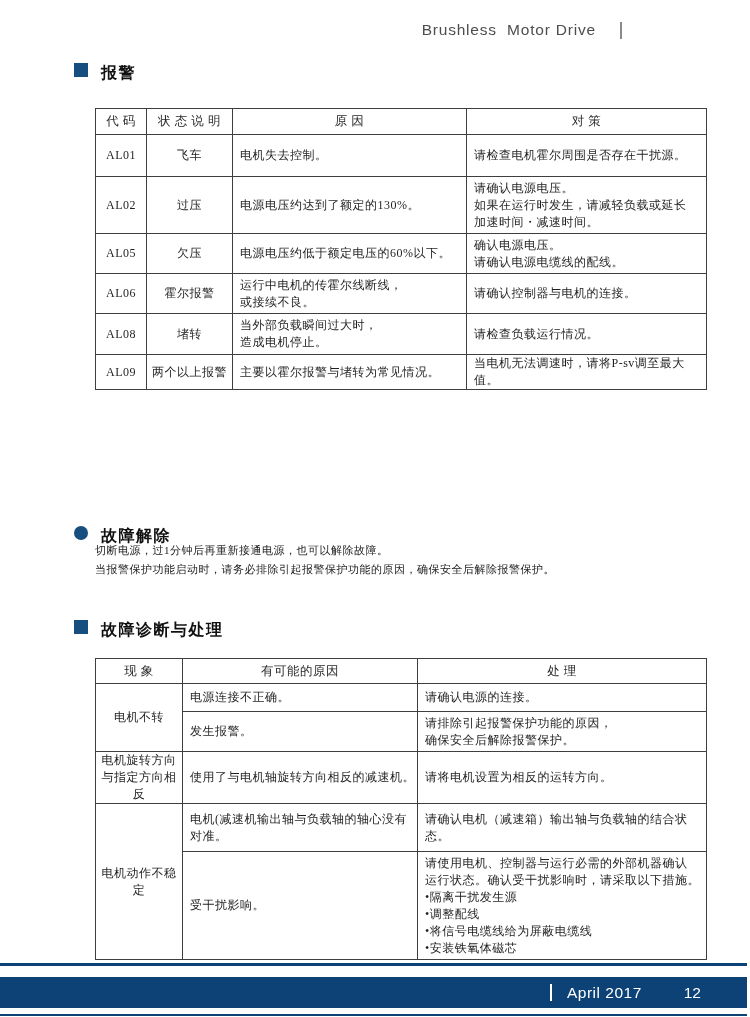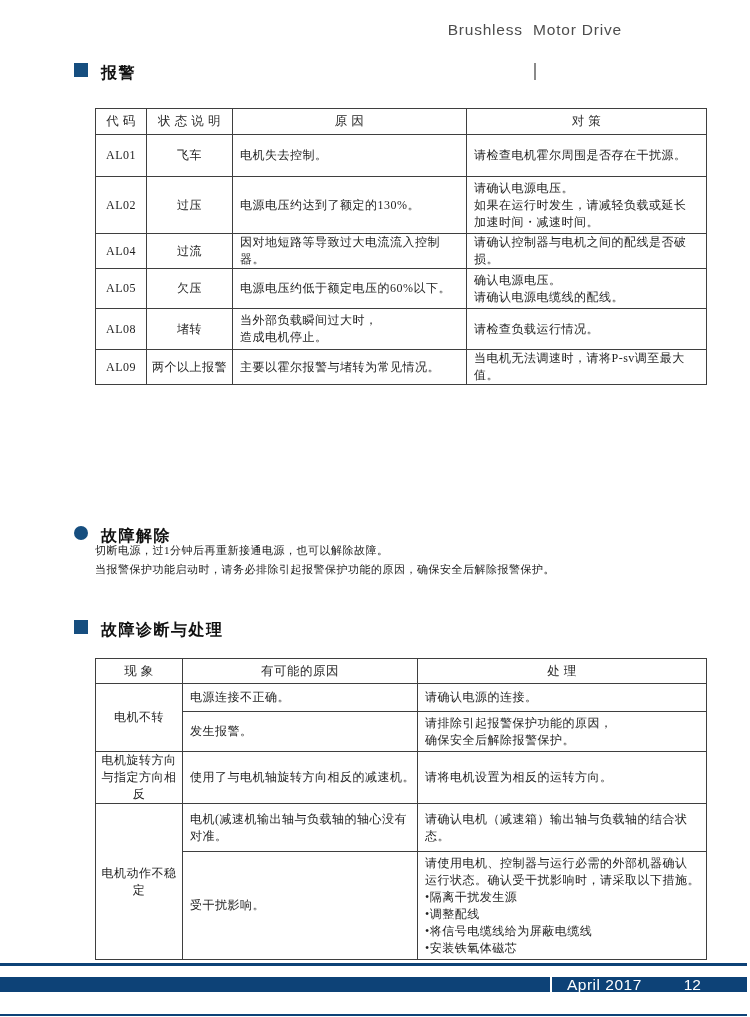--- a/index.html
+++ b/index.html
@@ -5,21 +5,21 @@
   * { box-sizing: border-box; margin: 0; padding: 0; }
   body {
     width: 750px; height: 1017px; position: relative;
     background: #ffffff; overflow: hidden;
     font-family: "Liberation Serif", "DejaVu Serif", serif;
     color: #1f1f1f;
   }
   
   .doc-header {
     position: absolute; top: 21px; right: 128px;
-    display: flex; align-items: center; gap: 24px; flex-direction: column;
+    display: flex; align-items: flex-end; gap: 24px;
   }
   .doc-header .title {
     font-family: "Liberation Sans", "DejaVu Sans", sans-serif;
     font-size: 15.5px; color: #4d4d4d; letter-spacing: 0.8px; white-space: pre;
   }
   .doc-header .sep { width: 2px; height: 17px; background: #8a8a8a; }
 
   
   .section { position: absolute; display: flex; align-items: flex-start; gap: 13px; margin-left: 8px; }
   .bullet-square { width: 14px; height: 14px; background: #164e7f; flex: 0 0 auto; }
@@ -54,21 +54,21 @@
 
   tr.h26 { height: 26px; } tr.h42 { height: 42px; } tr.h57 { height: 57px; }
   tr.h46 { height: 46px; } tr.h35 { height: 35px; } tr.h40 { height: 40px; }
   tr.h41 { height: 41px; } tr.h34 { height: 34px; }
   tr.h25 { height: 25px; } tr.h28 { height: 28px; } tr.h48 { height: 48px; }
   tr.h108 { height: 108px; }
 
   
   .footer-thinline  { position: absolute; left: 0; top: 963px; width: 747px; height: 3px; background: #0d4277; }
   .footer-bar {
-    position: absolute; left: 0; top: 977px; width: 747px; height: 15px; background: #0d4277;
+    position: absolute; left: 0; top: 977px; width: 747px; height: 31px; background: #0d4277;
     display: flex; align-items: center; justify-content: flex-end;
     font-family: "Liberation Sans", "DejaVu Sans", sans-serif;
     color: #ffffff; font-size: 15.5px;
   }
   .footer-bar .fsep { width: 2px; height: 17px; background: #ffffff; margin-right: 15px; }
   .footer-bar .fdate { letter-spacing: 0.5px; }
   .footer-bar .fpage { margin-left: 42px; margin-right: 46px; }
   .footer-bottomline { position: absolute; left: 0; top: 1014px; width: 747px; height: 2px; background: #0d4277; }
 </style>
 </head>
@@ -105,32 +105,33 @@
     <td class="left">请检查电机霍尔周围是否存在干扰源。</td>
   </tr>
   <tr class="h57">
     <td class="center">AL02</td>
     <td class="center">过压</td>
     <td class="left">电源电压约达到了额定的130%。</td>
     <td class="left">请确认电源电压。
 如果在运行时发生，请减轻负载或延长
 加速时间・减速时间。</td>
   </tr>
-  <tr class="h35">
-    <td class="center">AL04</td>
-    <td class="center">过流</td>
-    <td class="left">因对地短路等导致过大电流流入控制器。</td>
-    <td class="left">请确认控制器与电机之间的配线是否破损。</td>
-  </tr>
   <tr class="h40">
     <td class="center">AL05</td>
     <td class="center">欠压</td>
     <td class="left">电源电压约低于额定电压的60%以下。</td>
     <td class="left">确认电源电压。
 请确认电源电缆线的配线。</td>
+  </tr>
+  <tr class="h40">
+    <td class="center">AL06</td>
+    <td class="center">霍尔报警</td>
+    <td class="left">运行中电机的传霍尔线断线，
+或接续不良。</td>
+    <td class="left">请确认控制器与电机的连接。</td>
   </tr>
   <tr class="h41">
     <td class="center">AL08</td>
     <td class="center">堵转</td>
     <td class="left">当外部负载瞬间过大时，
 造成电机停止。</td>
     <td class="left">请检查负载运行情况。</td>
   </tr>
   <tr class="h34">
     <td class="center">AL09</td>

